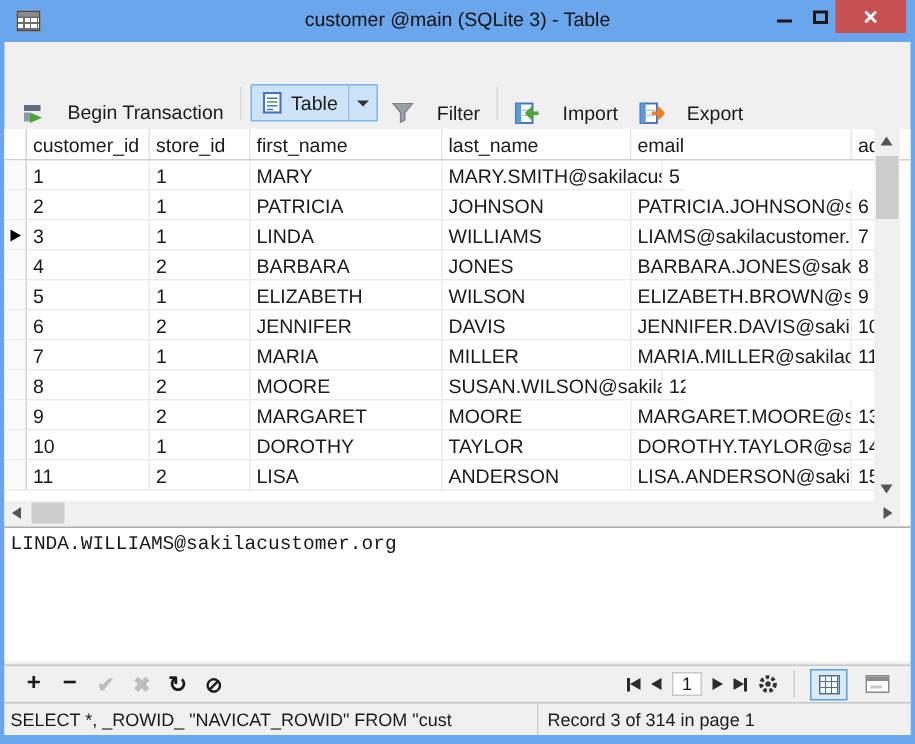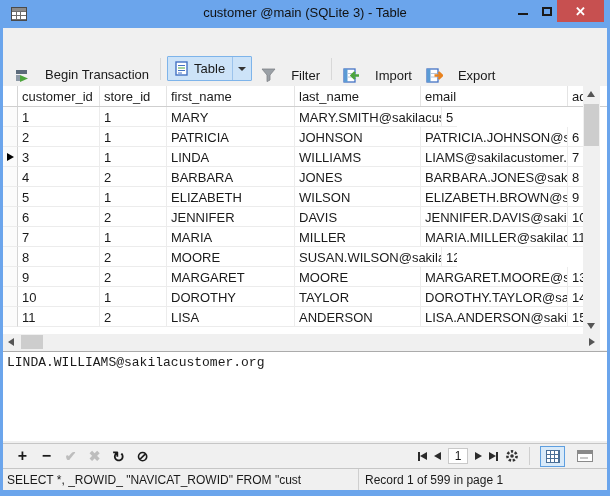--- a/index.html
+++ b/index.html
@@ -340,17 +340,17 @@
             <span class="grid-glyph"></span>
           </span>
         <span class="view-btn">
             <span class="form-glyph"></span>
           </span>
       </div>
     </div>
 
     <div class="statusbar">
       <div class="status-sql">SELECT *, _ROWID_ "NAVICAT_ROWID" FROM "cust</div>
-      <div class="status-rec">Record 1 of 599 in page 1</div>
+      <div class="status-rec">Record 3 of 314 in page 1</div>
     </div>
 
   </div>
 </div>
 
 </body></html>

